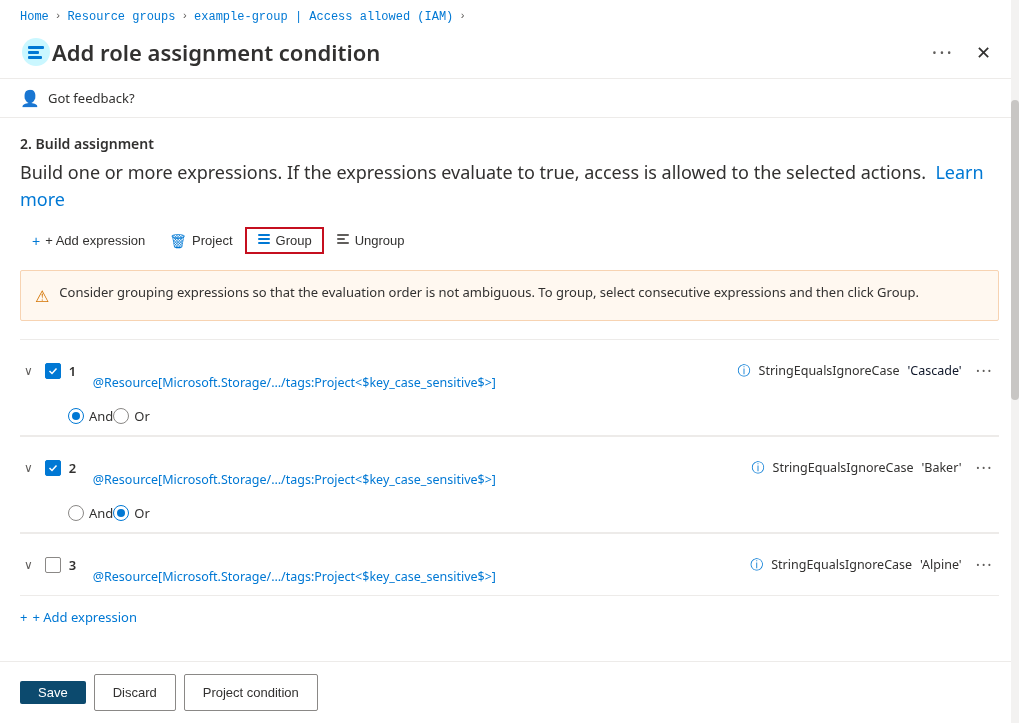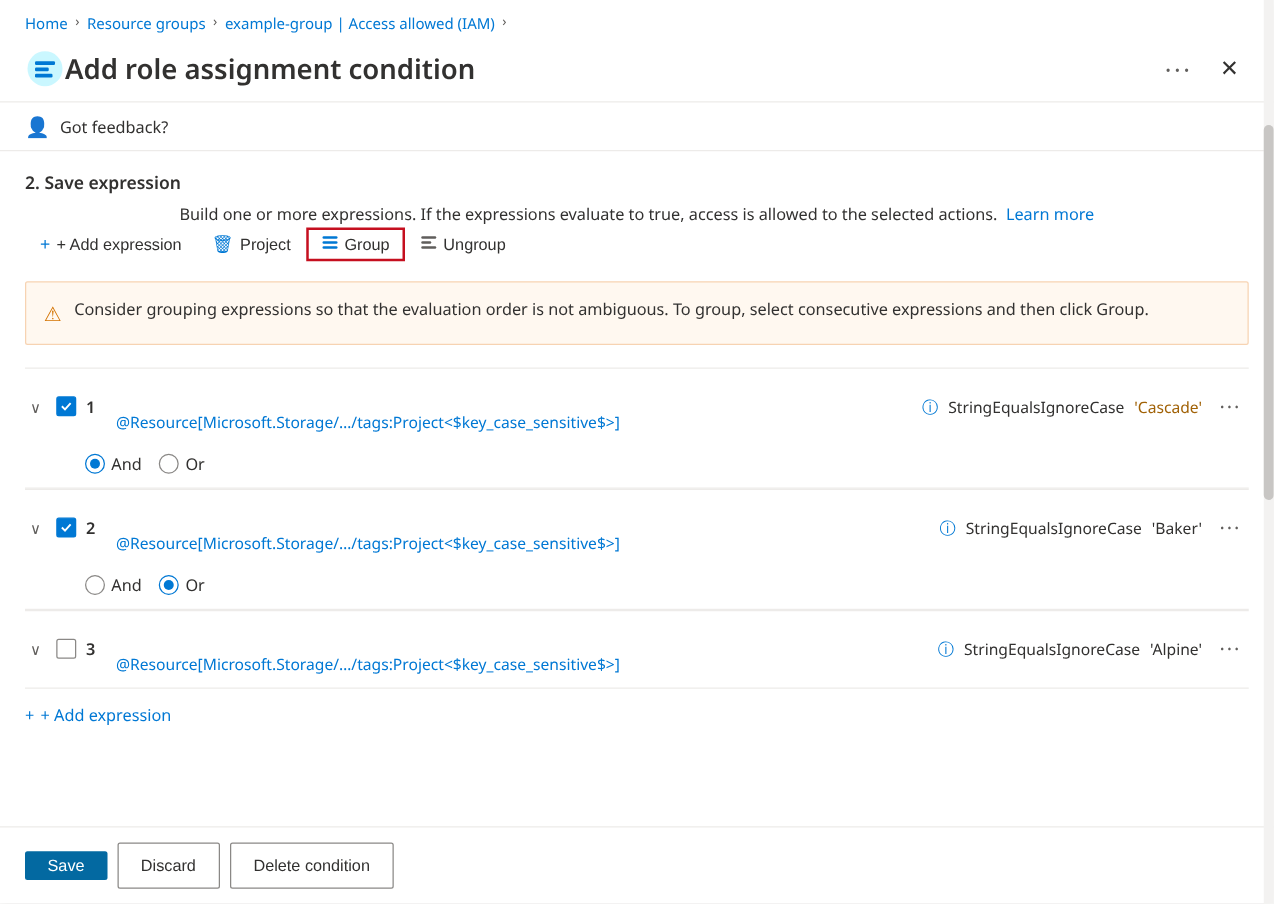--- a/index.html
+++ b/index.html
@@ -21,20 +21,21 @@
       flex-direction: column;
       box-shadow: 0 2px 8px rgba(0,0,0,0.15);
     }
     .breadcrumb {
       display: flex;
       align-items: flex-start;
       padding: 10px 20px 6px 20px;
       font-size: 12px;
       color: #0078d4;
       gap: 6px;
+      font-family: Liberation Mono, monospace;
     }
     .breadcrumb span { color: #605e5c; }
     .breadcrumb a { color: #0078d4; text-decoration: none; cursor: pointer; }
     .breadcrumb-sep { color: #605e5c; font-size: 11px; }
 
     .header {
       display: flex;
       align-items: center;
       padding: 6px 20px 10px 20px;
       border-bottom: 1px solid #edebe9;
@@ -83,25 +84,24 @@
       overflow-y: auto;
     }
 
     .section-title {
       font-weight: 600;
       font-size: 14px;
       color: #323130;
       margin-bottom: 6px;
     }
     .section-desc {
-      font-size: 13px;
-      color: #323130;
-      margin-bottom: 0;
+      font-size: 18px;
+      color: #323130;
+      margin-bottom: 14px;
       line-height: 1.5;
-      text-align: center;
     }
     .section-desc a { color: #0078d4; text-decoration: none; }
 
     .toolbar {
       display: flex;
       align-items: center;
       gap: 0;
       margin-bottom: 16px;
     }
     .toolbar-btn {
@@ -207,21 +207,20 @@
     .logic-row {
       display: flex;
       align-items: center;
       padding: 6px 0 10px 48px;
       gap: 14px;
       border-bottom: 1px solid #edebe9;
     }
     .radio-group {
       display: flex;
       align-items: center;
-      gap: 14px;
     }
     .radio-item {
       display: flex;
       align-items: center;
       gap: 5px;
       cursor: pointer;
       font-size: 13px;
       color: #323130;
     }
     .radio-circle {
@@ -257,21 +256,21 @@
     }
 
     .footer {
       display: flex;
       align-items: center;
       gap: 8px;
       padding: 12px 20px;
       border-top: 1px solid #edebe9;
     }
     .btn-save {
-      background: #0369a1;
+      background: #0c4a6e;
       color: #fff;
       border: none;
       padding: 4px 18px;
       font-size: 13px;
       cursor: pointer;
       border-radius: 2px;
     }
     .btn-secondary {
       background: #fff;
       color: #323130;
@@ -327,21 +326,21 @@
   </div>
 
   <div class="feedback-bar">
     <span class="feedback-icon">👤</span>
     <span>Got feedback?</span>
   </div>
 
   <div class="content">
 
     <div class="section-title">
-      <span>2.</span> <span>Save expression</span>
+      <span>2.</span> <span>Build assignment</span>
     </div>
     <div class="section-desc">
       <span>Build one or more expressions. If the expressions evaluate to true, access is allowed to the selected actions.</span>
       &nbsp;<a>Learn more</a>
     </div>
 
     <div class="toolbar">
       <button class="toolbar-btn">
         <span class="btn-icon">+</span>
         <span>+ Add expression</span>
@@ -384,21 +383,21 @@
           <span class="expr-chevron">∨</span>
           <div class="expr-checkbox">
             <svg viewBox="0 0 10 10" fill="none">
                 <polyline points="1.5,5 4,7.5 8.5,2.5" stroke="white" stroke-width="1.5"></polyline>
               </svg>
           </div>
           <span class="expr-num">1</span>
           <span class="expr-text">@Resource[Microsoft.Storage/…/tags:Project&lt;$key_case_sensitive$&gt;]</span>
           <span class="expr-info-icon">ⓘ</span>
           <span style="font-size:12.5px;color:#323130;">StringEqualsIgnoreCase</span>
-          <span style="font-size:12.5px;color:#a16207;">'Cascade'</span>
+          <span style="font-size:12.5px;color:#0f172a;">'Cascade'</span>
           <span class="expr-more">···</span>
         </div>
         <div class="logic-row">
           <div class="radio-group">
             <div class="radio-item">
               <div class="radio-circle selected"></div>
               <span>And</span>
             </div>
             <div class="radio-item">
               <div class="radio-circle"></div>
@@ -454,19 +453,19 @@
 
     <a class="add-expression-link">
       <span>+</span>
       <span>+ Add expression</span>
     </a>
   </div>
 
   <div class="footer">
     <button class="btn-save">Save</button>
     <button class="btn-secondary">Discard</button>
-    <button class="btn-secondary">Delete condition</button>
+    <button class="btn-secondary">Project condition</button>
   </div>
 
   <div class="scrollbar-track">
     <div class="scrollbar-thumb"></div>
   </div>
 </div>
 
 </body></html>

